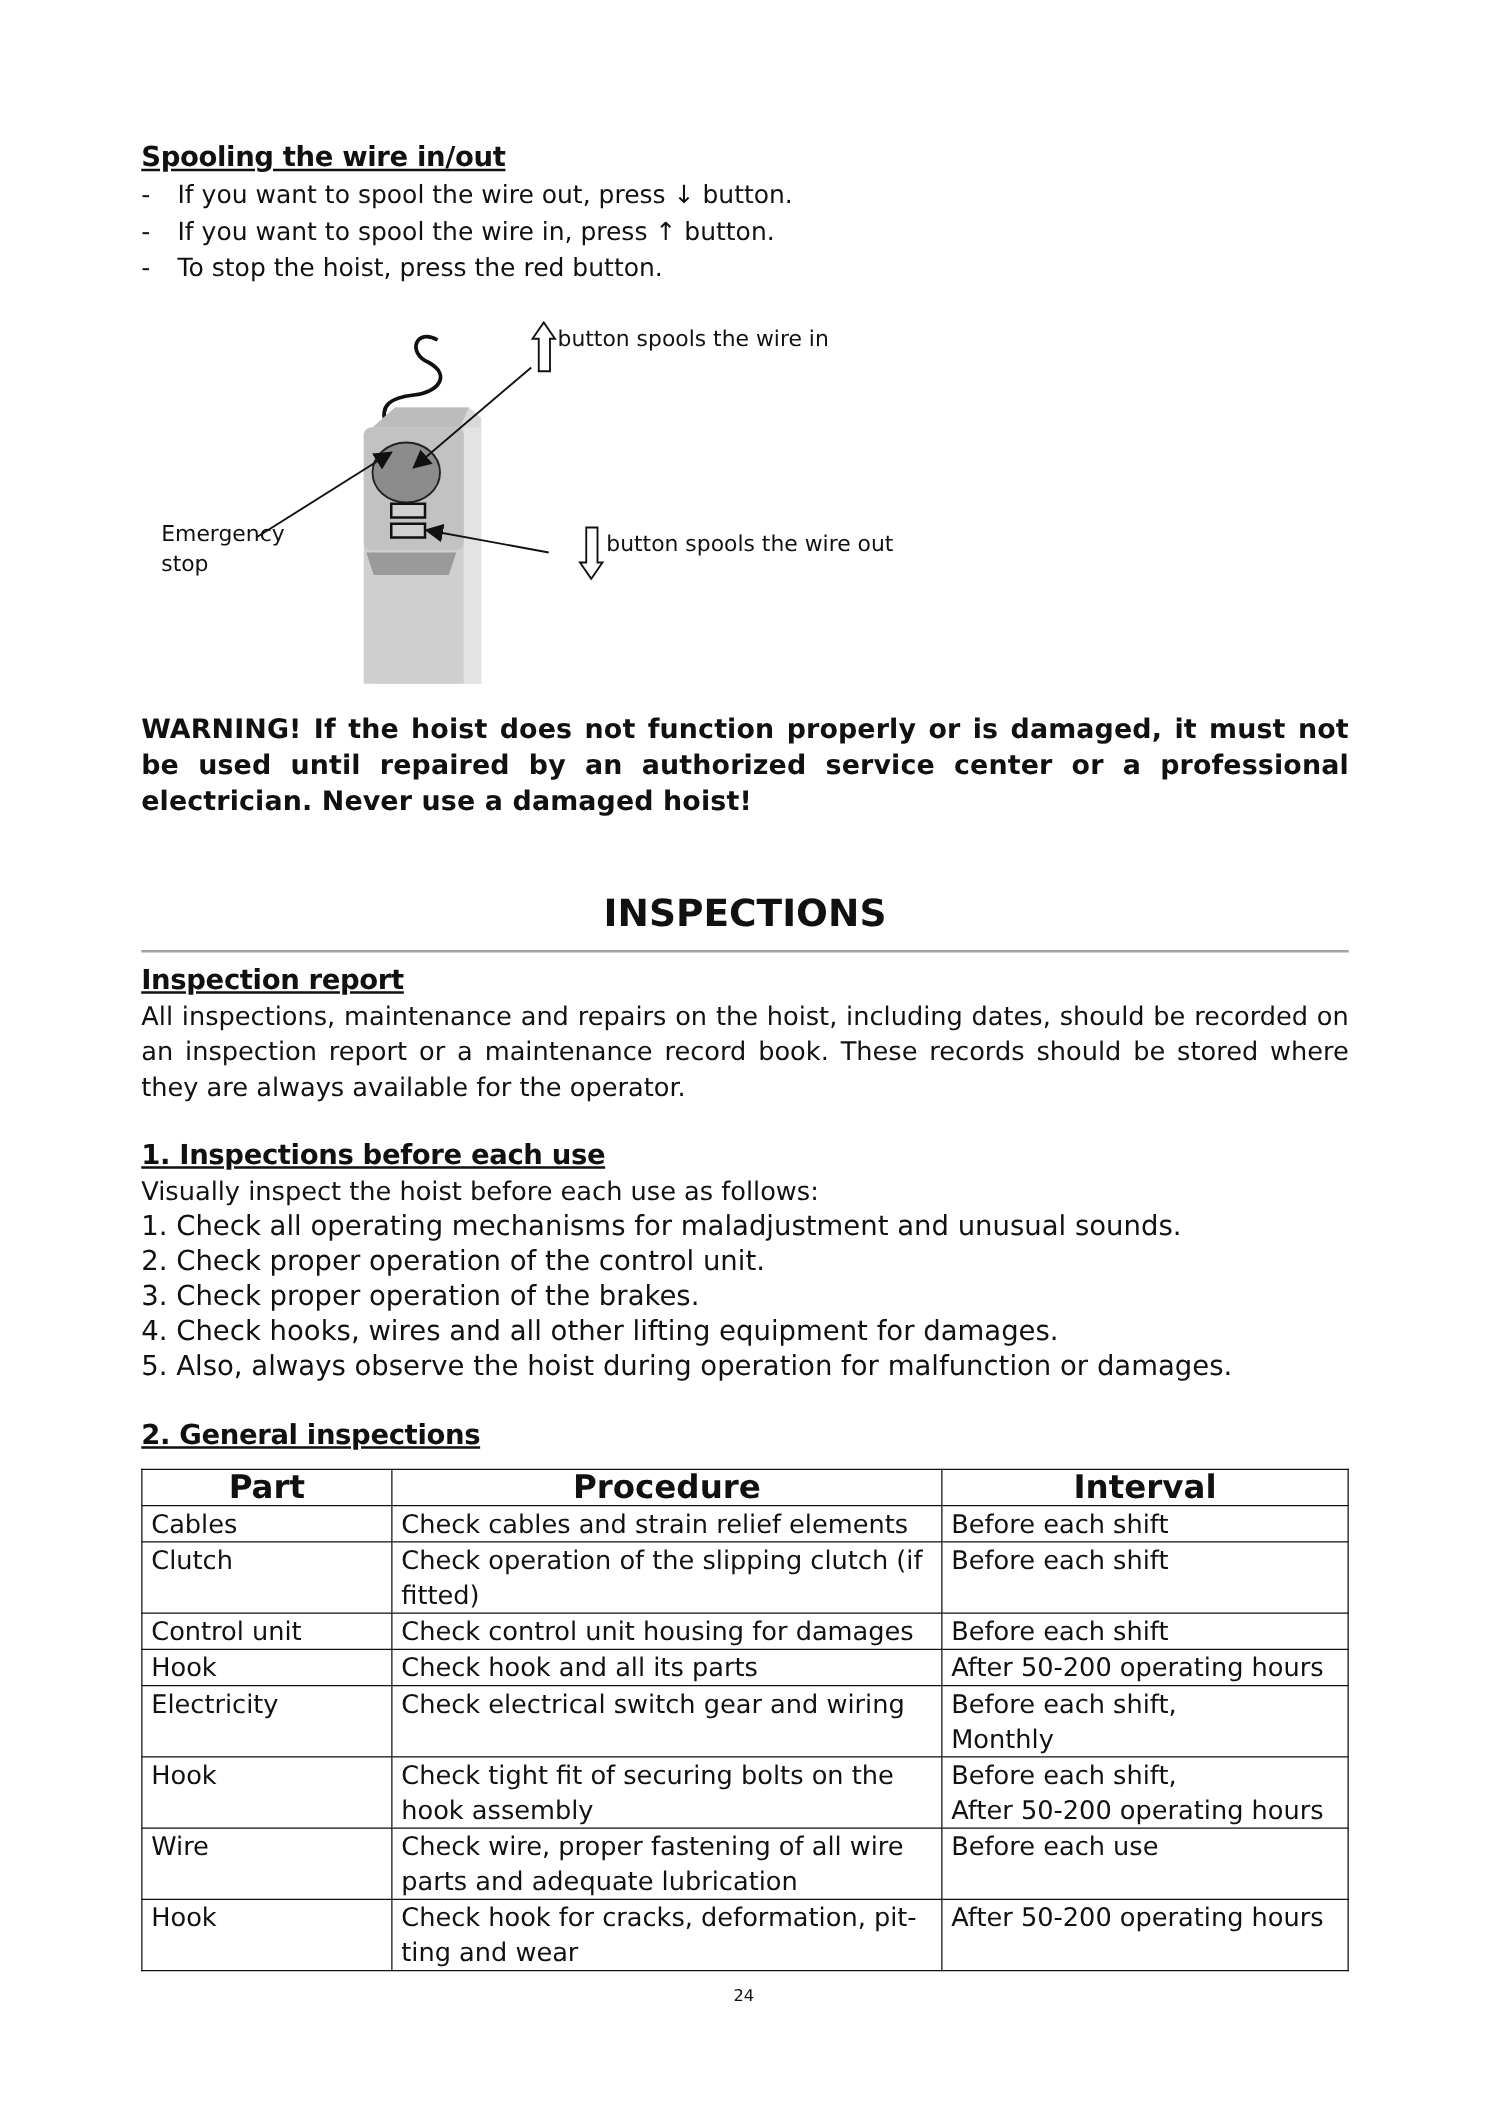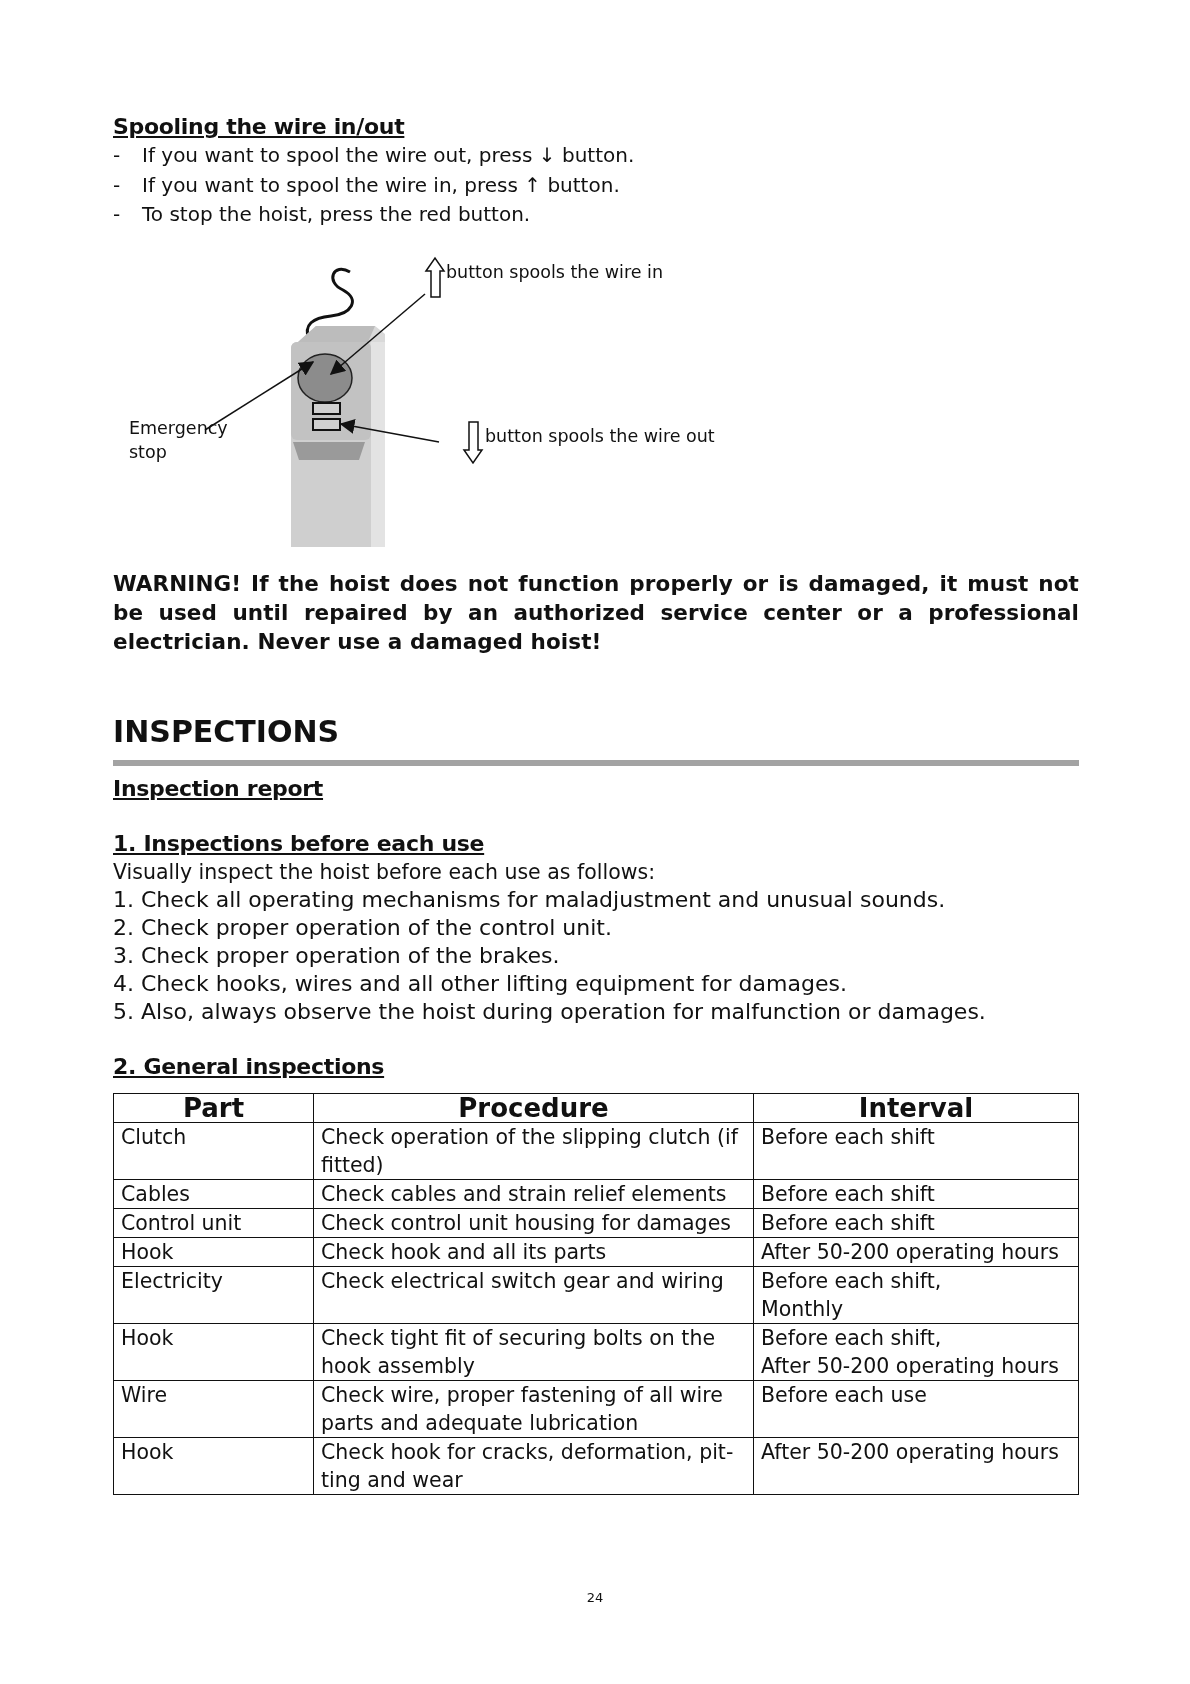--- a/index.html
+++ b/index.html
@@ -6,21 +6,21 @@
   body { width: 1190px; height: 1684px; position: relative; overflow: hidden;
          font-family: "DejaVu Sans", "Liberation Sans", sans-serif; color: #111; }
   .page { position: absolute; left: 113px; top: 112px; width: 966px; }
   .h-sub { font-weight: bold; text-decoration: underline; font-size: 22px; margin: 0; line-height: 29px; letter-spacing: -0.3px; }
   .dash-list { margin: 0; padding: 0; list-style: none; }
   .dash-list li { font-size: 20px; line-height: 29.5px; position: relative; padding-left: 29px; }
   .dash-list li .dash { position: absolute; left: 0; top: 0; }
   .figure { position: relative; height: 305px; margin-top: 12px; }
   .fig-label { position: absolute; font-size: 17.5px; line-height: 24px; white-space: nowrap; }
   .warning { font-weight: bold; font-size: 21.5px; line-height: 29px; margin: 22px 0 0 0; text-align: justify; letter-spacing: 0.1px; }
-  .h-main { font-weight: bold; font-size: 30px; margin: 56px 0 0 0; line-height: 40px; padding-bottom: 8px; border-bottom: 6px solid #a3a3a3; }
+  .h-main { font-weight: bold; font-size: 30px; margin: 56px 0 0 0; line-height: 40px; padding-bottom: 8px; border-bottom: 2px solid #a3a3a3; text-align: center; }
   .para { font-size: 20.5px; line-height: 28.5px; margin: 0; text-align: justify; }
   .num-list { margin: 0; padding: 0; list-style: none; }
   .num-list li { font-size: 22px; line-height: 28px; }
   table.insp { border-collapse: collapse; width: 966px; margin-top: 12px; font-size: 20.5px; line-height: 28px; }
   table.insp th, table.insp td { border: 1.6px solid #111; vertical-align: top; padding: 0 7px; text-align: left; }
   table.insp th { text-align: center; font-weight: bold; font-size: 26px; }
   .col-part { width: 185px; }
   .col-proc { width: 425px; }
   .page-num { position: absolute; left: 0; width: 1190px; top: 1590px; text-align: center; font-size: 13px; }
 </style>
@@ -78,20 +78,21 @@
       <div>Emergency</div>
       <div>stop</div>
     </div>
   </div>
 
   <p class="warning">WARNING! If the hoist does not function properly or is damaged, it must not be used until repaired by an authorized service center or a professional electrician. Never use a damaged hoist!</p>
 
   <h2 class="h-main">INSPECTIONS</h2>
 
   <h3 class="h-sub" style="margin-top:8px">Inspection report</h3>
+  <p class="para">All inspections, maintenance and repairs on the hoist, including dates, should be recorded on an inspection report or a maintenance record book. These records should be stored where they are always available for the operator.</p>
 
   <h3 class="h-sub" style="margin-top:26px">1. Inspections before each use</h3>
   <p class="para">Visually inspect the hoist before each use as follows:</p>
   <ul class="num-list">
     <li>1. Check all operating mechanisms for maladjustment and unusual sounds.</li>
     <li>2. Check proper operation of the control unit.</li>
     <li>3. Check proper operation of the brakes.</li>
     <li>4. Check hooks, wires and all other lifting equipment for damages.</li>
     <li>5. Also, always observe the hoist during operation for malfunction or damages.</li>
   </ul>
@@ -101,29 +102,29 @@
   <table class="insp">
     <thead>
       <tr>
         <th class="col-part">Part</th>
         <th class="col-proc">Procedure</th>
         <th>Interval</th>
       </tr>
     </thead>
     <tbody>
       <tr>
-        <td>Clutch</td>
-        <td>Check operation of the slipping clutch (if fitted)</td>
+        <td>Cables</td>
+        <td>Check cables and strain relief elements</td>
         <td>
             <div>Before each shift</div>
           </td>
       </tr>
       <tr>
-        <td>Cables</td>
-        <td>Check cables and strain relief elements</td>
+        <td>Clutch</td>
+        <td>Check operation of the slipping clutch (if fitted)</td>
         <td>
             <div>Before each shift</div>
           </td>
       </tr>
       <tr>
         <td>Control unit</td>
         <td>Check control unit housing for damages</td>
         <td>
             <div>Before each shift</div>
           </td>

